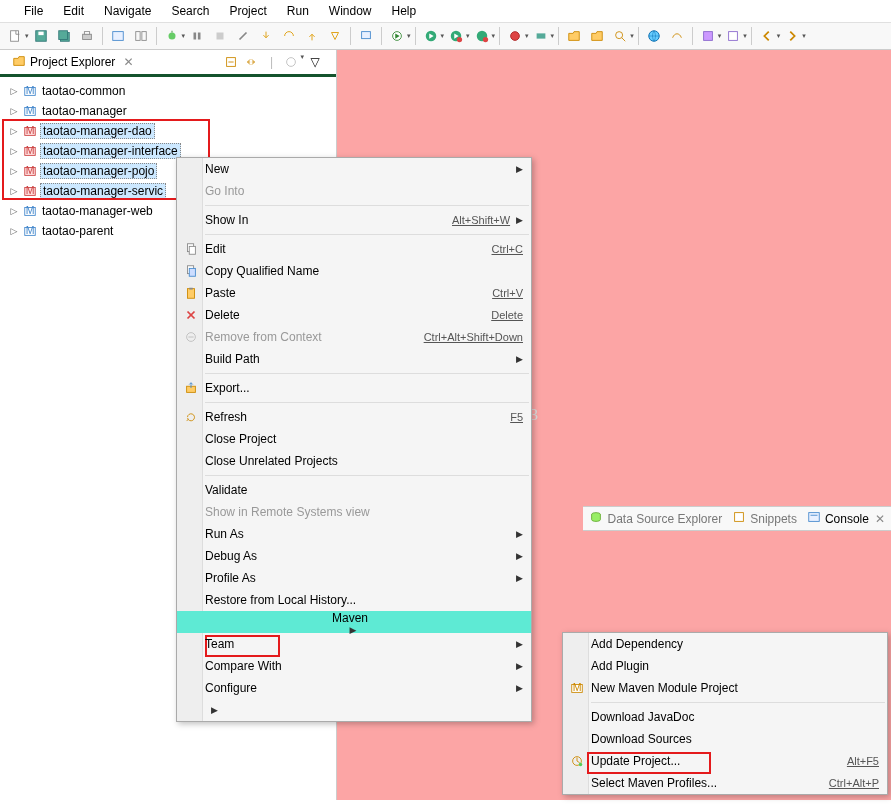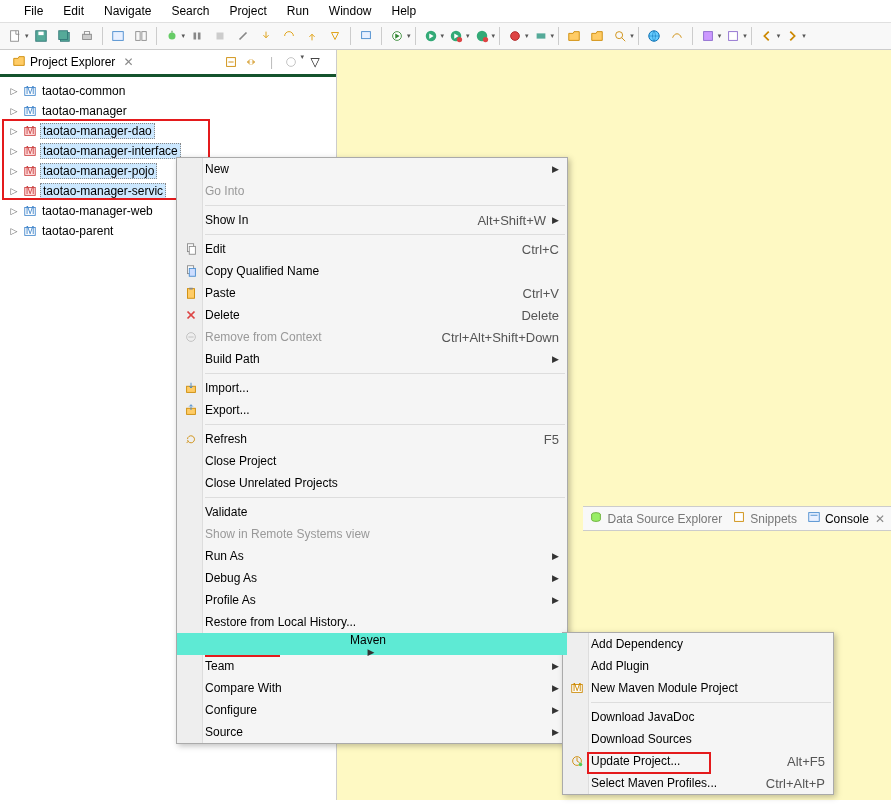--- a/index.html
+++ b/index.html
@@ -23,37 +23,37 @@
 
     .tree { padding: 4px 2px; position: relative; }
     .tree-row { display: flex; align-items: center; height: 20px; padding-left: 6px; gap: 2px; }
     .tree-row .twist { width: 12px; color: #666; font-size: 9px; text-align: center; }
     .tree-row .icon { width: 16px; height: 16px; display: flex; align-items: center; justify-content: center; }
     .tree-row .label { padding: 0 2px; }
     .tree-row.selected .label { background: #cce8ff; border: 1px dotted #888; }
 
     .red-annot { position: absolute; border: 2px solid #e41a1c; pointer-events: none; }
 
-    .editor-area { flex: 1; position: relative; background: #fef9c3; }
+    .editor-area { flex: 1; position: relative; background: #fca5a5; }
     .watermark { position: absolute; left: 300px; top: 406px; color: #ddd; font-size: 16px; font-family: Georgia, serif; letter-spacing: 1px; pointer-events: none; }
 
     .bottom-tabs { position: absolute; right: 0; top: 456px; display: flex; gap: 10px; align-items: center; padding: 3px 6px; border-top: 1px solid #ccc; border-bottom: 1px solid #ccc; background: #f8f8f8; }
     .bottom-tabs .tab-item { display: flex; align-items: center; gap: 4px; color: #777; cursor: pointer; }
     .bottom-tabs .tab-item.active { color: #000; }
     .bottom-tabs .close-x { color: #888; margin-left: 2px; }
 
     .context-menu { position: absolute; background: #f5f5f5; border: 1px solid #aaa; box-shadow: 2px 2px 6px rgba(0,0,0,.25); }
-    .context-menu.main { left: 176px; top: 157px; width: 392px; }
-    .context-menu.sub { left: 562px; top: 632px; width: 272px; }
+    .context-menu.main { left: 176px; top: 157px; width: 356px; }
+    .context-menu.sub { left: 562px; top: 632px; width: 326px; }
     .cm-row { display: flex; align-items: center; height: 22px; padding: 0 8px 0 0; cursor: pointer; }
     .cm-row.selected { background: #5eead4; flex-direction: column; }
     .cm-row.disabled { color: #999; cursor: default; }
     .cm-icon-col { width: 28px; display: flex; align-items: center; justify-content: center; }
     .cm-label { flex: 1; }
-    .cm-shortcut { color: #555; font-size: 13px; }
+    .cm-shortcut { color: #555; font-size: 11px; text-decoration: underline; }
     .cm-sub-arrow { font-size: 9px; color: #333; margin-left: 6px; }
     .cm-sep { height: 1px; background: #ddd; margin: 3px 2px 3px 28px; }
     .cm-gutter { position: absolute; left: 0; top: 0; bottom: 0; width: 26px; background: #eee; border-right: 1px solid #ddd; z-index: 0; }
     .cm-rows { position: relative; z-index: 1; }
 
     
     .ic { width: 14px; height: 14px; display: inline-block; }
     svg { display: block; }
   </style>
 </head>
@@ -479,29 +479,20 @@
       <div class="cm-row">
         <span class="cm-icon-col"></span>
         <span class="cm-label">Build Path</span>
         <span class="cm-sub-arrow">▶</span>
       </div>
       <div class="cm-sep"></div>
       <div class="cm-row">
         <span class="cm-icon-col">
           <svg class="ic" viewBox="0 0 16 16">
             <rect x="3" y="6" width="10" height="7" fill="#fc6" stroke="#c80"></rect>
-            <path d="M8 2v6l-2-2M8 8l2-2" fill="none" stroke="#48c"></path>
-          </svg>
-        </span>
-        <span class="cm-label">Import...</span>
-      </div>
-      <div class="cm-row">
-        <span class="cm-icon-col">
-          <svg class="ic" viewBox="0 0 16 16">
-            <rect x="3" y="6" width="10" height="7" fill="#fc6" stroke="#c80"></rect>
             <path d="M8 8V2l-2 2M8 2l2 2" fill="none" stroke="#48c"></path>
           </svg>
         </span>
         <span class="cm-label">Export...</span>
       </div>
       <div class="cm-sep"></div>
       <div class="cm-row">
         <span class="cm-icon-col">
           <svg class="ic" viewBox="0 0 16 16">
             <path d="M4 8a4 4 0 1 1 1 3" fill="none" stroke="#c80"></path>
@@ -562,21 +553,20 @@
         <span class="cm-label">Compare With</span>
         <span class="cm-sub-arrow">▶</span>
       </div>
       <div class="cm-row">
         <span class="cm-icon-col"></span>
         <span class="cm-label">Configure</span>
         <span class="cm-sub-arrow">▶</span>
       </div>
       <div class="cm-row">
         <span class="cm-icon-col"></span>
-        <span class="cm-label">Source</span>
         <span class="cm-sub-arrow">▶</span>
       </div>
     </div>
   <div class="red-annot" style="left:28px; top:477px; width:75px; height:22px;"></div>
 </div>
 
 <div class="context-menu sub">
   <div class="cm-gutter"></div>
   <div class="cm-rows" id="cm-sub">
       <div class="cm-row">

